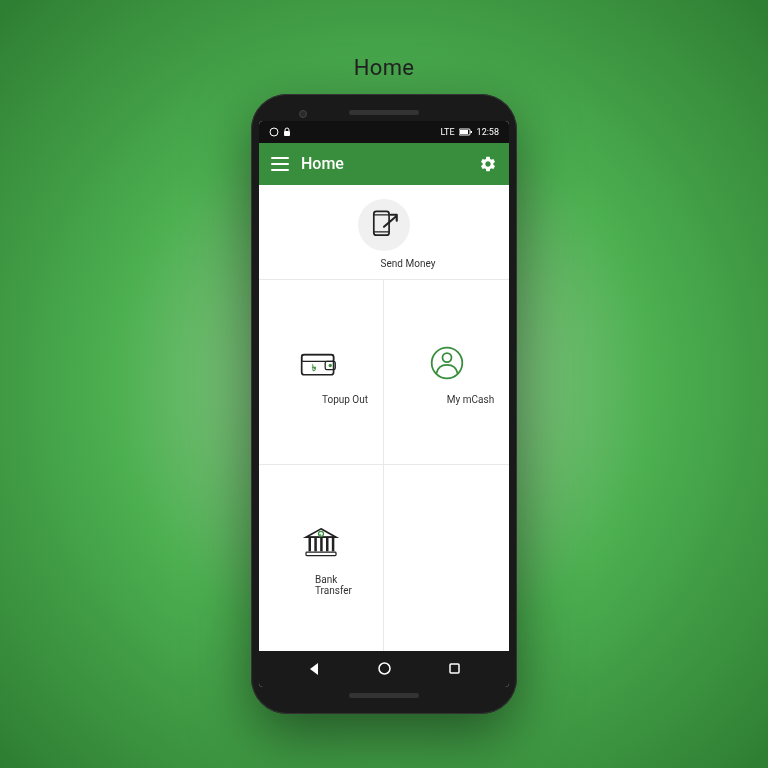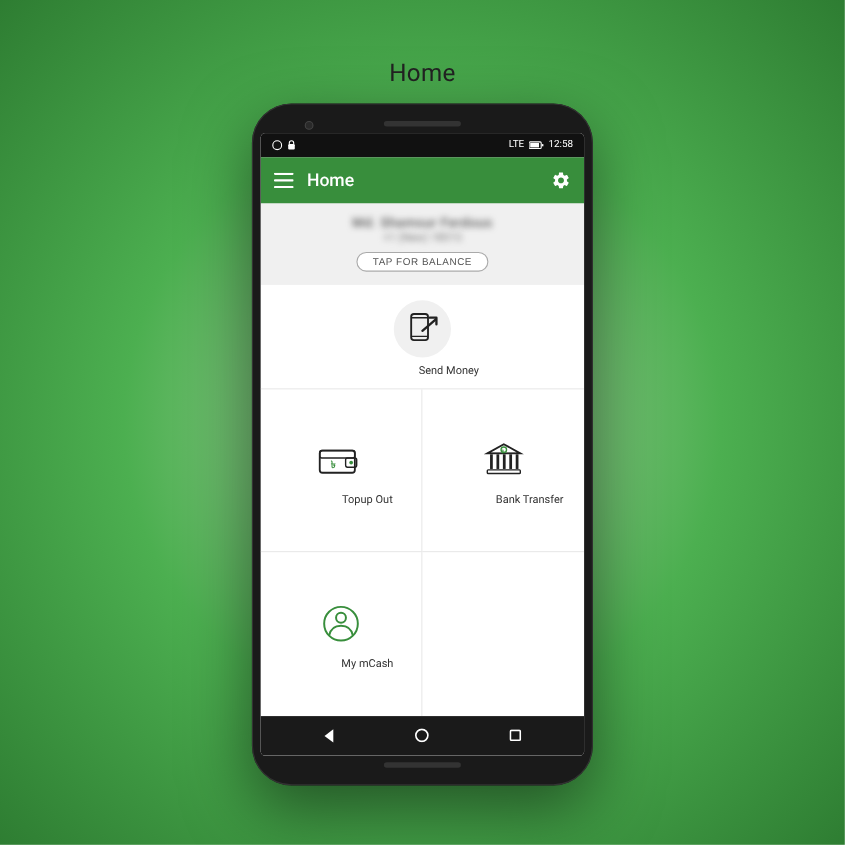--- a/index.html
+++ b/index.html
@@ -19,21 +19,21 @@
     .page-title {
       font-size: 22px;
       font-weight: 400;
       color: #222;
       margin-bottom: 14px;
       letter-spacing: 0.3px;
     }
 
     
     .phone {
-      width: 310px;
+      width: 266px;
       height: 620px;
       background: #1a1a1a;
       border-radius: 36px;
       padding: 12px 8px;
       box-shadow: 0 20px 60px rgba(0,0,0,0.5), inset 0 0 0 1px #333;
       display: flex;
       flex-direction: column;
       position: relative;
     }
 
@@ -219,21 +219,21 @@
 
     .menu-item:nth-child(3),
     .menu-item:nth-child(4) {
       border-bottom: none;
     }
 
     .menu-label {
       font-size: 10px;
       color: #333;
       margin-top: 7px;
-      text-align: right;
+      text-align: left;
       margin-left: 48px;
     }
 
     
     .icon-circle {
       width: 52px;
       height: 52px;
       background: #f0f0f0;
       border-radius: 50%;
       display: flex;
@@ -333,25 +333,20 @@
         </svg>
       </div>
       <div class="nav-title">Home</div>
       <div class="nav-settings-icon">
         <svg width="18" height="18" viewBox="0 0 24 24" fill="white">
           <path d="M19.14,12.94c0.04-0.3,0.06-0.61,0.06-0.94c0-0.32-0.02-0.64-0.07-0.94l2.03-1.58c0.18-0.14,0.23-0.41,0.12-0.61 l-1.92-3.32c-0.12-0.22-0.37-0.29-0.59-0.22l-2.39,0.96c-0.5-0.38-1.03-0.7-1.62-0.94L14.4,2.81c-0.04-0.24-0.24-0.41-0.48-0.41 h-3.84c-0.24,0-0.43,0.17-0.47,0.41L9.25,5.35C8.66,5.59,8.12,5.92,7.63,6.29L5.24,5.33c-0.22-0.08-0.47,0-0.59,0.22L2.74,8.87 C2.62,9.08,2.66,9.34,2.86,9.48l2.03,1.58C4.84,11.36,4.8,11.69,4.8,12s0.02,0.64,0.07,0.94l-2.03,1.58 c-0.18,0.14-0.23,0.41-0.12,0.61l1.92,3.32c0.12,0.22,0.37,0.29,0.59,0.22l2.39-0.96c0.5,0.38,1.03,0.7,1.62,0.94l0.36,2.54 c0.05,0.24,0.24,0.41,0.48,0.41h3.84c0.24,0,0.44-0.17,0.47-0.41l0.36-2.54c0.59-0.24,1.13-0.56,1.62-0.94l2.39,0.96 c0.22,0.08,0.47,0,0.59-0.22l1.92-3.32c0.12-0.22,0.07-0.47-0.12-0.61L19.14,12.94z M12,15.6c-1.98,0-3.6-1.62-3.6-3.6 s1.62-3.6,3.6-3.6s3.6,1.62,3.6,3.6S13.98,15.6,12,15.6z"></path>
         </svg>
       </div>
     </div>
 
-    <div class="profile-area">
-      <div class="profile-name">Md. Shamsur Ferdous</div>
-      <div class="profile-phone">+1 (New) 18015</div>
-      <button class="balance-btn">TAP FOR BALANCE</button>
-    </div>
 
     <div class="menu-grid">
 
       <div class="menu-top-row">
 
         <div class="menu-item-wide">
           <div class="icon-circle">
             <svg width="34" height="34" viewBox="0 0 40 40">
 
               <rect x="8" y="4" width="18" height="28" rx="3" stroke="#222" stroke-width="2" fill="none"></rect>
@@ -382,52 +377,52 @@
 
               <text x="14" y="27" font-size="11" fill="#388e3c" font-weight="bold" font-family="Arial">৳</text>
             </svg>
           </div>
           <div class="menu-label">Topup Out</div>
         </div>
 
 
         <div class="menu-item">
           <div class="icon-box">
+            <svg width="36" height="36" viewBox="0 0 40 40">
+
+              <circle cx="20" cy="20" r="17" stroke="#388e3c" stroke-width="2" fill="none"></circle>
+
+              <circle cx="20" cy="14" r="5" stroke="#388e3c" stroke-width="2" fill="none"></circle>
+              <path d="M8 32 Q10 22 20 22 Q30 22 32 32" stroke="#388e3c" stroke-width="2" fill="none"></path>
+            </svg>
+          </div>
+          <div class="menu-label">My mCash</div>
+        </div>
+
+        <div class="menu-item">
+          <div class="icon-box">
             <svg width="40" height="36" viewBox="0 0 48 42">
 
               <polygon points="24,4 42,14 6,14" stroke="#222" stroke-width="2" fill="none"></polygon>
               <line x1="6" y1="14" x2="42" y2="14" stroke="#222" stroke-width="1.5"></line>
               <rect x="6" y="32" width="36" height="4" rx="1" stroke="#222" stroke-width="1.5" fill="none"></rect>
 
               <rect x="9" y="15" width="3" height="16" fill="#222"></rect>
               <rect x="16" y="15" width="3" height="16" fill="#222"></rect>
               <rect x="23" y="15" width="3" height="16" fill="#222"></rect>
               <rect x="30" y="15" width="3" height="16" fill="#222"></rect>
               <rect x="37" y="15" width="3" height="16" fill="#222"></rect>
 
               <circle cx="24" cy="10" r="3" stroke="#388e3c" stroke-width="1.5" fill="none"></circle>
               <text x="21.5" y="13.5" font-size="5" fill="#388e3c" font-weight="bold">$</text>
             </svg>
           </div>
           <div class="menu-label">Bank Transfer</div>
         </div>
 
-        <div class="menu-item">
-          <div class="icon-box">
-            <svg width="36" height="36" viewBox="0 0 40 40">
-
-              <circle cx="20" cy="20" r="17" stroke="#388e3c" stroke-width="2" fill="none"></circle>
-
-              <circle cx="20" cy="14" r="5" stroke="#388e3c" stroke-width="2" fill="none"></circle>
-              <path d="M8 32 Q10 22 20 22 Q30 22 32 32" stroke="#388e3c" stroke-width="2" fill="none"></path>
-            </svg>
-          </div>
-          <div class="menu-label">My mCash</div>
-        </div>
-
       </div>
     </div>
 
     <div class="bottom-nav">
       <div class="nav-btn">
         <svg width="10" height="14" viewBox="0 0 10 14" fill="white">
           <polygon points="9,1 1,7 9,13"></polygon>
         </svg>
       </div>
       <div class="nav-btn">

